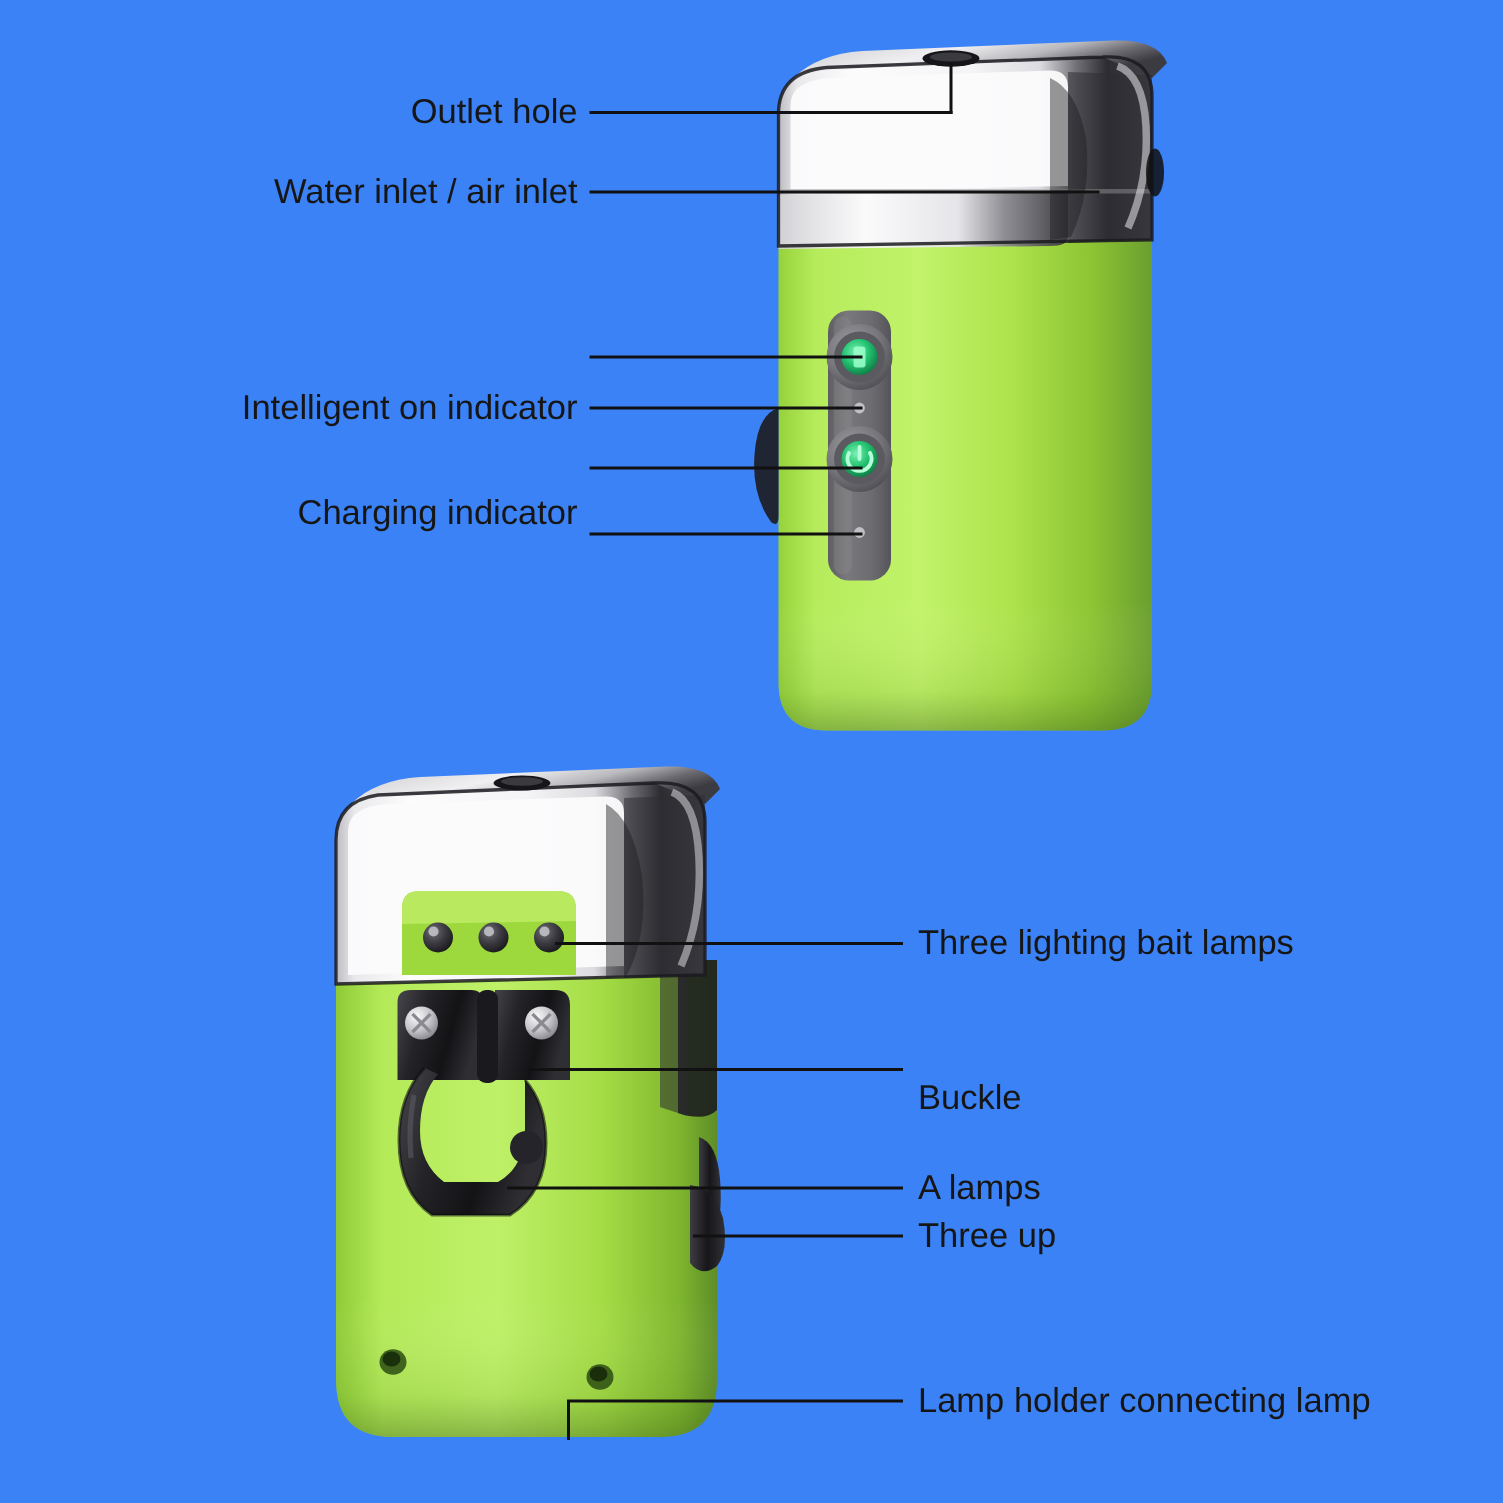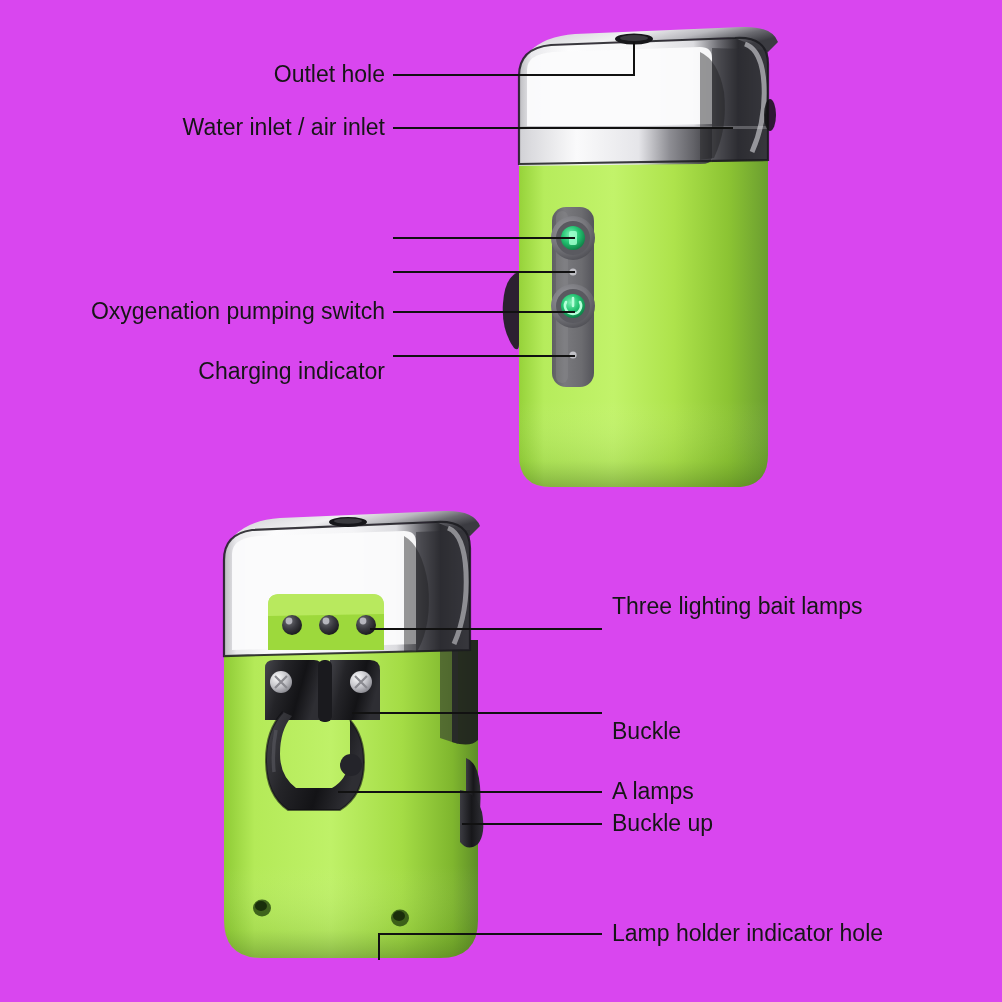--- a/index.html
+++ b/index.html
@@ -8,21 +8,21 @@
     margin: 0; padding: 0;
     width: 1002px; height: 1002px;
     background: #ffffff;
     font-family: "Liberation Sans", sans-serif;
     overflow: hidden;
   }
   #stage {
     position: relative;
     width: 1002px;
     height: 1002px;
-    background: #d946ef;
+    background: #3b82f6;
   }
 
   
   .label {
     position: absolute;
     font-family: "Liberation Sans", sans-serif;
     font-size: 23px;
     line-height: 23px;
     color: #161616;
     white-space: nowrap;
@@ -283,28 +283,28 @@
   <div class="leader h" style="left:462px; top:823px; width:140px;"></div>
 
   <div class="leader v" style="left:378px; top:934px; height:26px;"></div>
   <div class="leader h" style="left:378px; top:933px; width:224px;"></div>
 
   <div class="label right-aligned" style="left:85px; top:63px; width:300px;">Outlet hole</div>
 
   <div class="label right-aligned" style="left:85px; top:116px; width:300px;">Water inlet / air inlet</div>
 
 
-
-  <div class="label right-aligned" style="left:25px; top:300px; width:360px;">Oxygenation pumping switch</div>
-
-  <div class="label right-aligned" style="left:45px; top:360px; width:340px;">Charging indicator</div>
-
-  <div class="label left-aligned" style="left:612px; top:595px;">Three lighting bait lamps</div>
+  <div class="label right-aligned" style="left:45px; top:260px; width:340px;">Intelligent on indicator</div>
+
+
+  <div class="label right-aligned" style="left:45px; top:330px; width:340px;">Charging indicator</div>
+
+  <div class="label left-aligned" style="left:612px; top:617px;">Three lighting bait lamps</div>
 
   <div class="label left-aligned" style="left:612px; top:720px;">Buckle</div>
 
   <div class="label left-aligned" style="left:612px; top:780px;">A lamps</div>
 
-  <div class="label left-aligned" style="left:612px; top:812px;">Buckle up</div>
-
-  <div class="label left-aligned" style="left:612px; top:922px;">Lamp holder indicator hole</div>
+  <div class="label left-aligned" style="left:612px; top:812px;">Three up</div>
+
+  <div class="label left-aligned" style="left:612px; top:922px;">Lamp holder connecting lamp</div>
 
 </div>
 
 </body></html>

